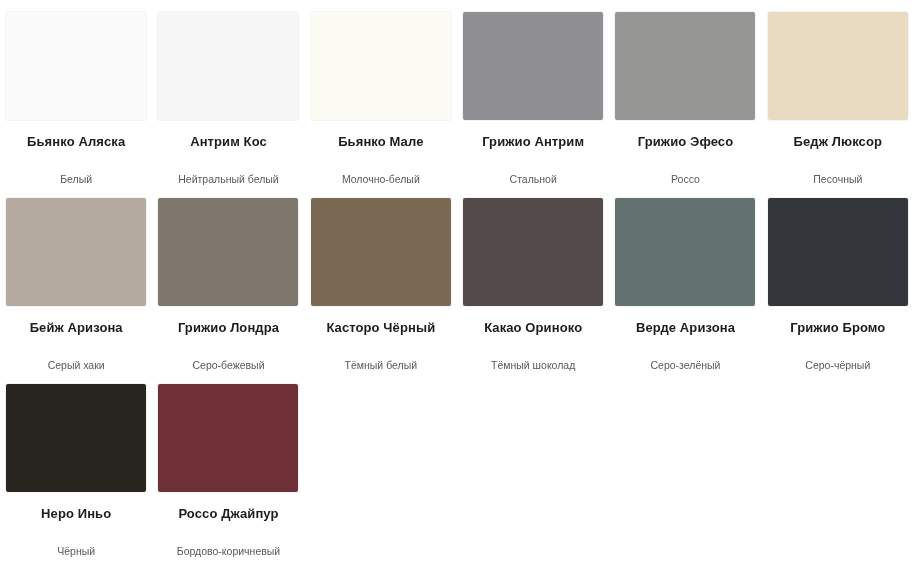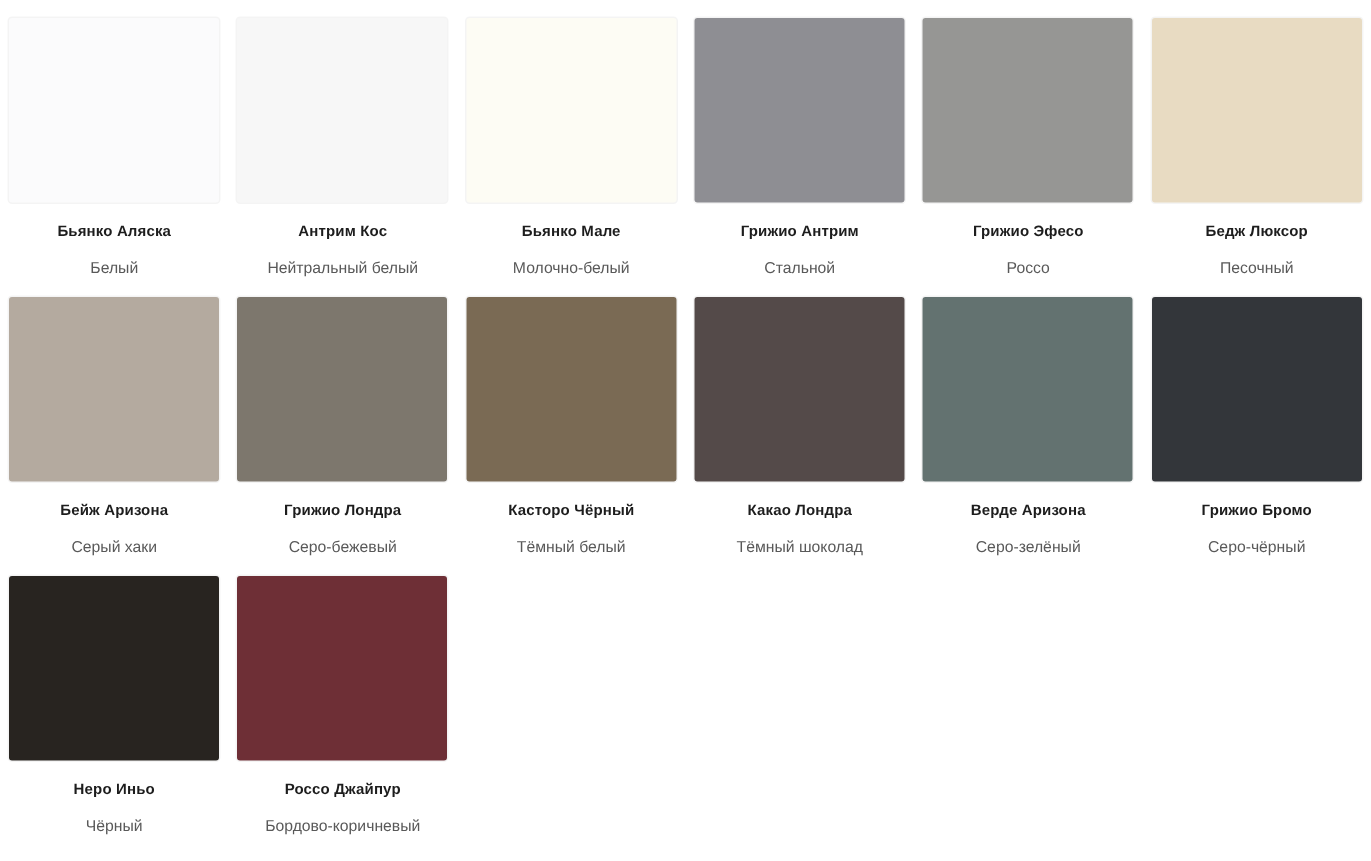--- a/index.html
+++ b/index.html
@@ -37,31 +37,31 @@
   .swatch-chip {
     width: 140px;
     height: 126px;
     margin-top: 12px;
     border-radius: 2px;
     box-shadow: 0 0 0 1px rgba(0,0,0,0.045);
   }
 
   .swatch-name {
     margin-top: 14px;
-    font-size: 10px;
+    font-size: 13px;
     font-weight: bold;
     color: #1d1d1d;
     text-align: center;
     letter-spacing: 0.1px;
     line-height: 1.2;
     white-space: nowrap;
   }
 
   .swatch-desc {
-    margin-top: 12px;
+    margin-top: 24px;
     font-size: 10.5px;
     font-weight: normal;
     color: #595959;
     text-align: center;
     line-height: 1.2;
     white-space: nowrap;
   }
 </style>
 </head>
 <body>
@@ -107,21 +107,21 @@
       <div class="swatch-name">Грижио Лондра</div>
       <div class="swatch-desc">Серо-бежевый</div>
     </div>
     <div class="swatch-card">
       <div class="swatch-chip" style="background-color: rgb(122, 106, 84);"></div>
       <div class="swatch-name">Касторо Чёрный</div>
       <div class="swatch-desc">Тёмный белый</div>
     </div>
     <div class="swatch-card">
       <div class="swatch-chip" style="background-color: rgb(84, 74, 73);"></div>
-      <div class="swatch-name">Какао Лондра</div>
+      <div class="swatch-name">Какао Ориноко</div>
       <div class="swatch-desc">Тёмный шоколад</div>
     </div>
     <div class="swatch-card">
       <div class="swatch-chip" style="background-color: rgb(99, 114, 112);"></div>
       <div class="swatch-name">Верде Аризона</div>
       <div class="swatch-desc">Серо-зелёный</div>
     </div>
     <div class="swatch-card">
       <div class="swatch-chip" style="background-color: rgb(51, 54, 58);"></div>
       <div class="swatch-name">Грижио Бромо</div>

